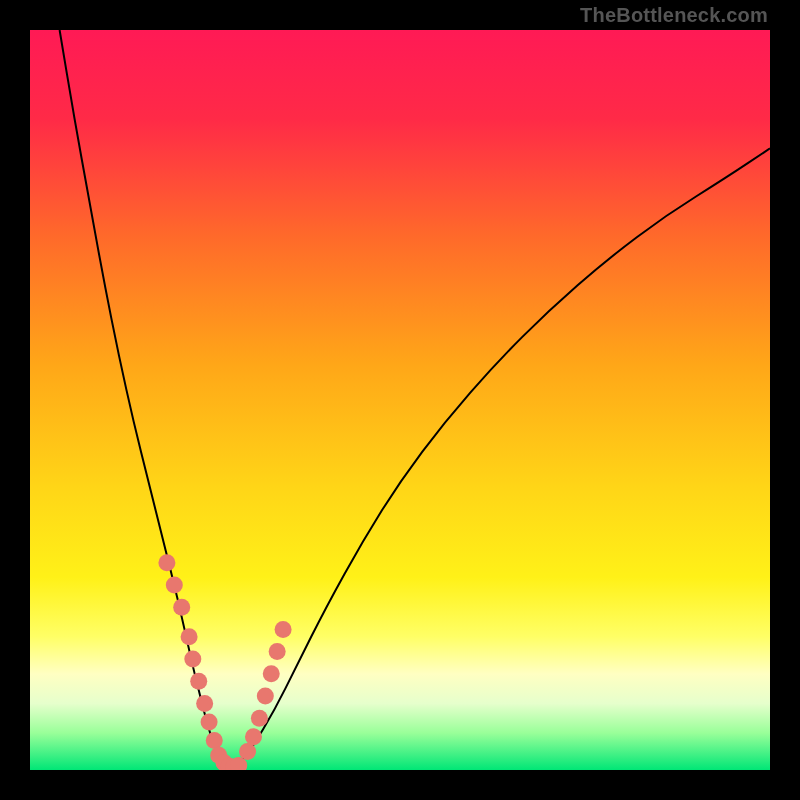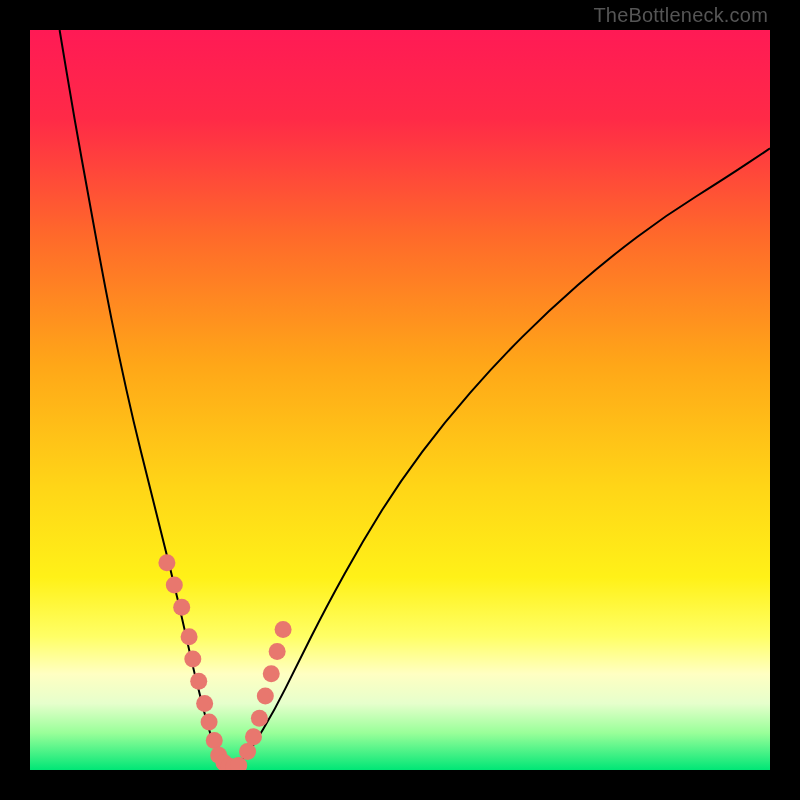--- a/index.html
+++ b/index.html
@@ -33,21 +33,21 @@
     inset: 0;
     width: 100%;
     height: 100%;
   }
   .watermark {
     position: absolute;
     top: 4px;
     right: 32px;
     color: #555555;
     font-size: 20px;
-    font-weight: 400;
+    font-weight: 700;
     letter-spacing: 0.2px;
     user-select: none;
     text-align: right;
   }
 </style>
 </head>
 <body>
 
 <div class="frame">
 

